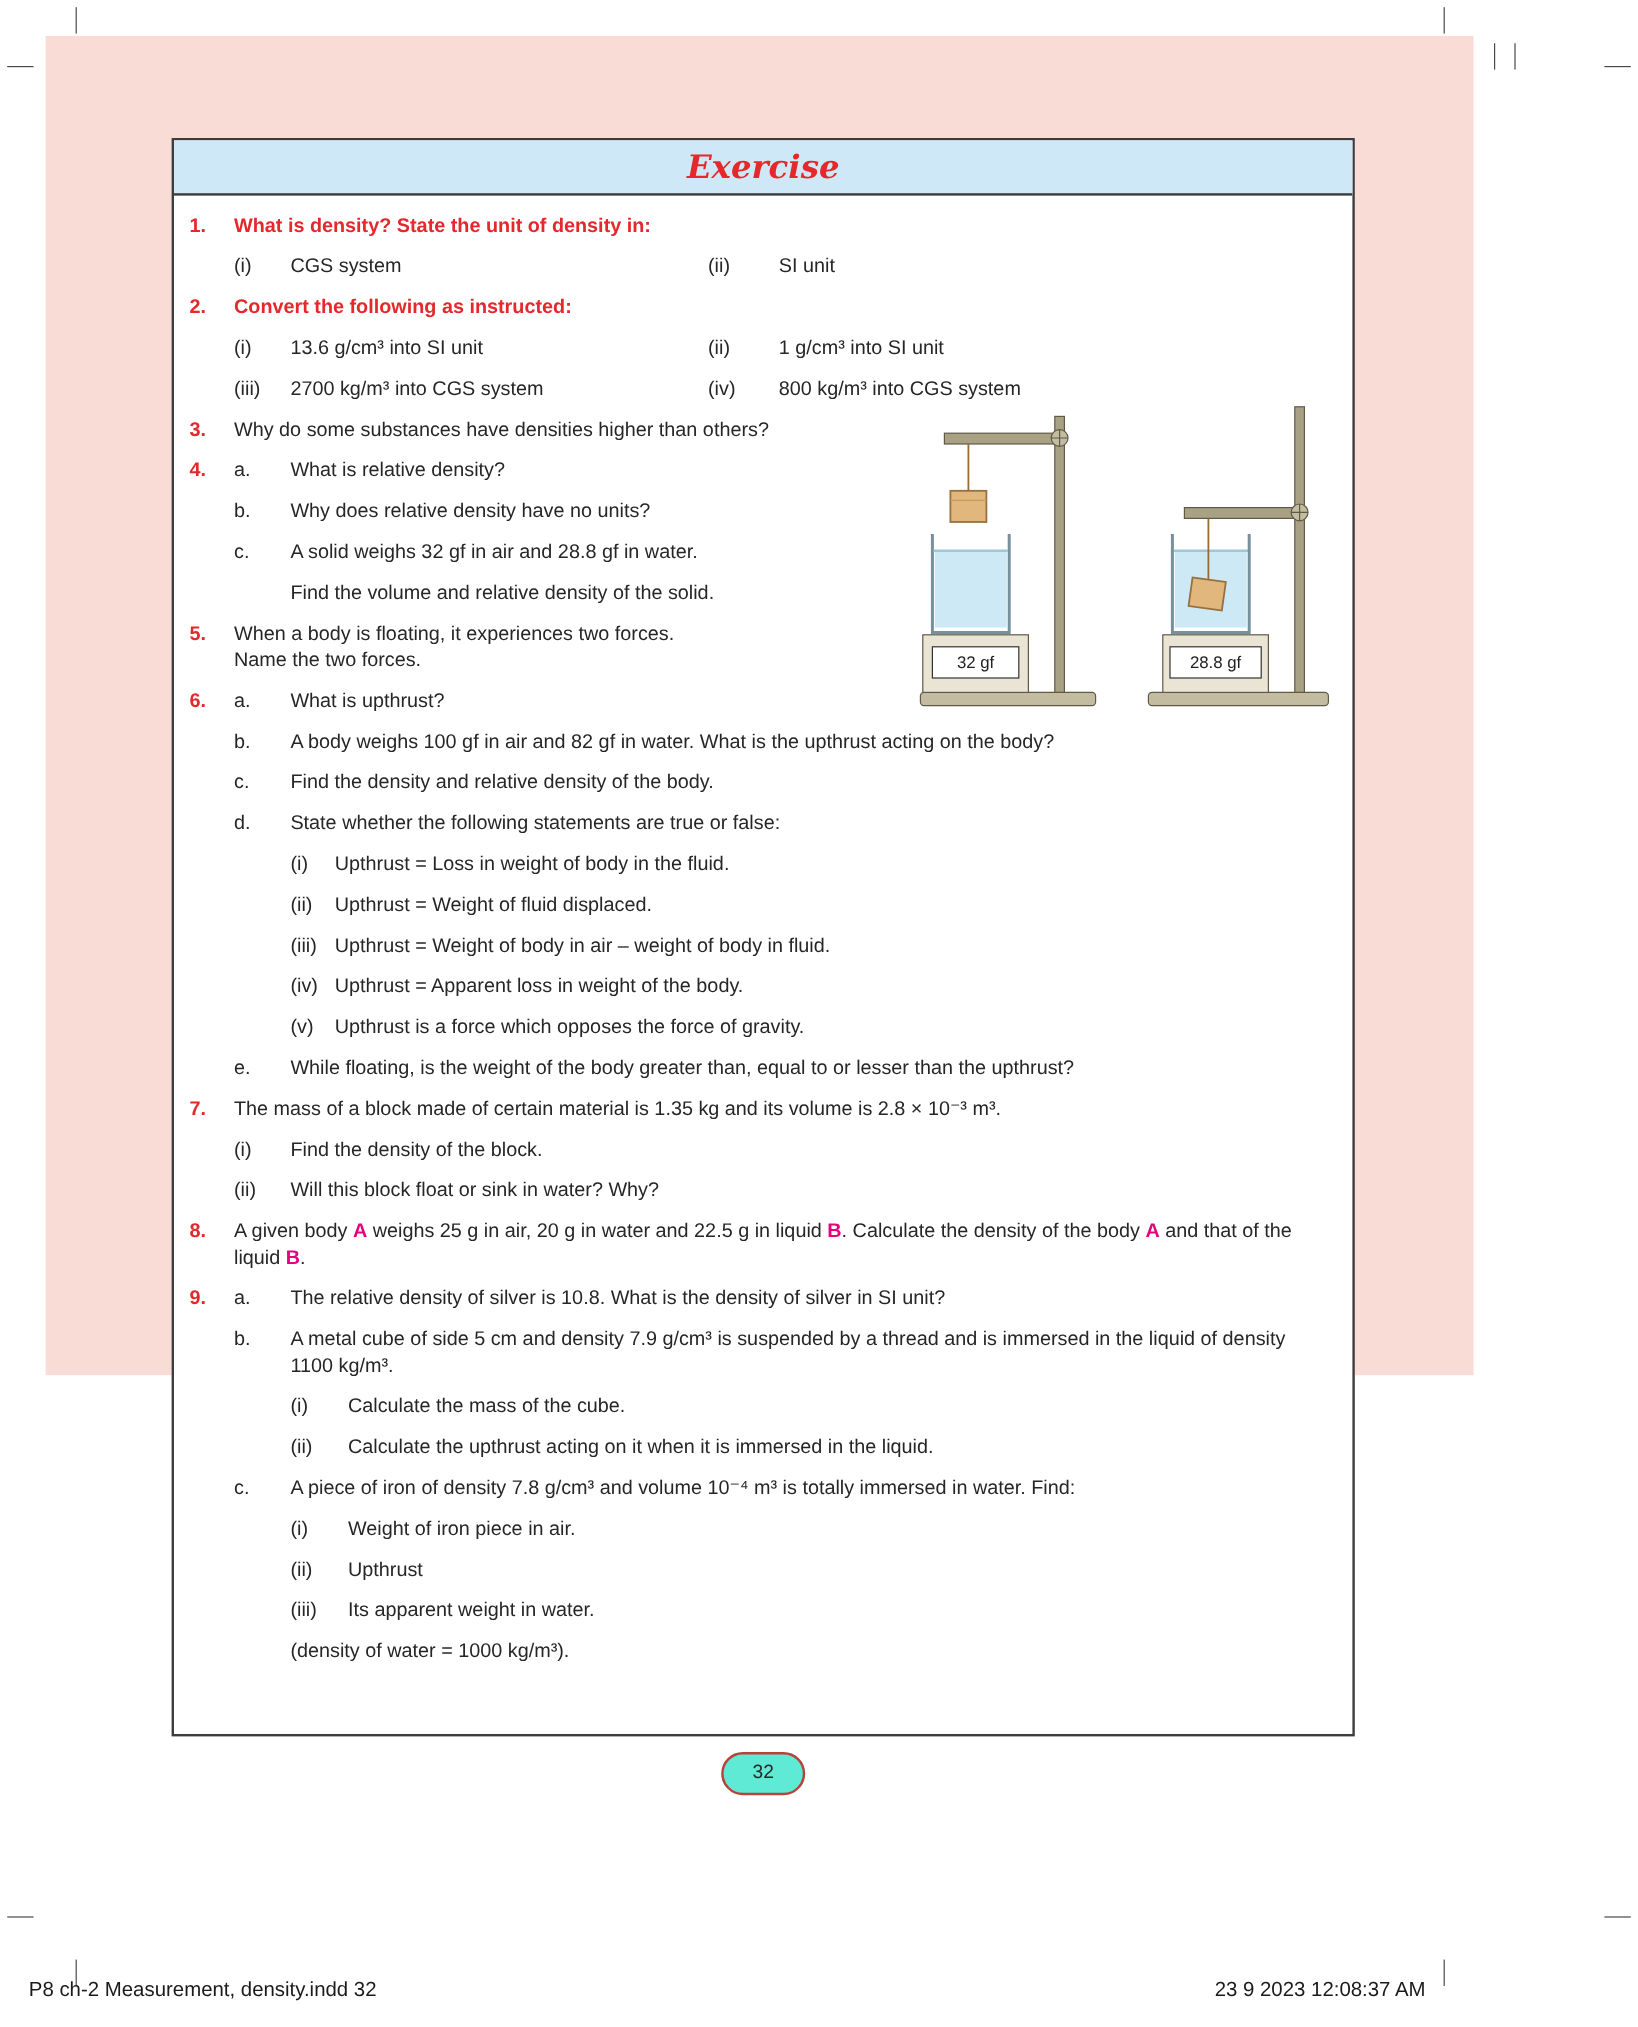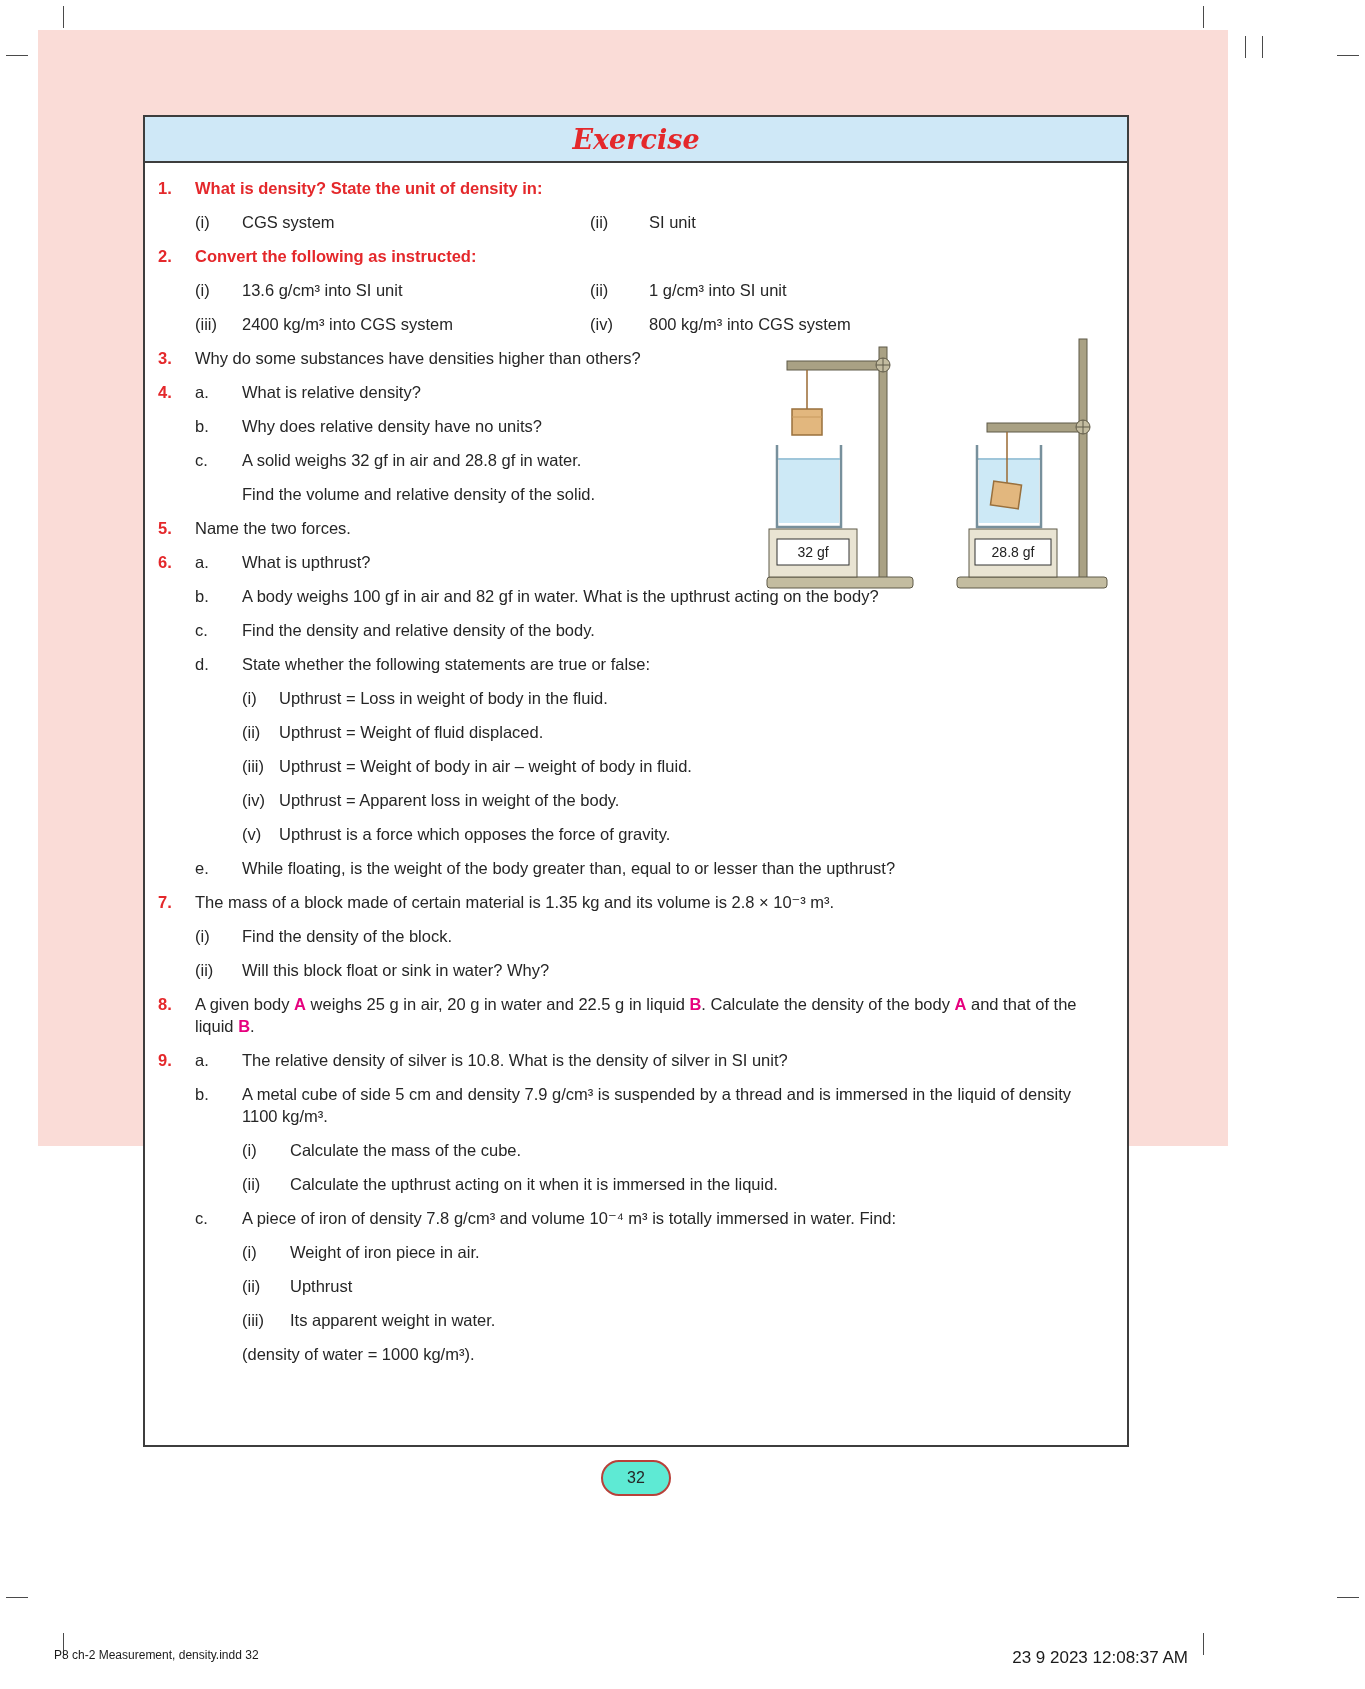--- a/index.html
+++ b/index.html
@@ -43,21 +43,21 @@
   .mag { color:#e6007e; font-weight:700; }
 
   .fig { position:absolute; top:172px; right:6px; width:360px; height:265px; }
 
   .page-oval {
     position:absolute; left:563px; top:1430px; width:70px; height:36px;
     background:#5eead4; border:2px solid #b8413a; border-radius:18px;
     display:flex; align-items:center; justify-content:center;
     font-size:16px; color:#262626;
   }
-  .footer-left  { position:absolute; left:54px;  top:1648px; font-size:12px; color:#1a1a1a; }
+  .footer-left  { position:absolute; left:24px;  top:1648px; font-size:17px; color:#1a1a1a; }
   .footer-right { position:absolute; right:177px; top:1648px; font-size:17px; color:#1a1a1a; }
 </style>
 </head>
 <body>
 
 <div class="crop v" style="left:63px;top:6px"></div>
 <div class="crop h" style="left:6px;top:55px"></div>
 <div class="crop v" style="left:1203px;top:6px"></div>
 <div class="crop h" style="left:1337px;top:55px"></div>
 <div class="crop v" style="left:1245px;top:36px"></div>
@@ -96,21 +96,21 @@
       <div class="row">
         <div class="cn"></div>
         <div class="cl">(i)</div>
         <div class="tw1">13.6 g/cm³ into SI unit</div>
         <div class="cl2">(ii)</div>
         <div class="ct">1 g/cm³ into SI unit</div>
       </div>
       <div class="row">
         <div class="cn"></div>
         <div class="cl">(iii)</div>
-        <div class="tw1">2400 kg/m³ into CGS system</div>
+        <div class="tw1">2700 kg/m³ into CGS system</div>
         <div class="cl2">(iv)</div>
         <div class="ct">800 kg/m³ into CGS system</div>
       </div>
 
       <div class="row">
         <div class="cn">3.</div>
         <div class="ct">Why do some substances have densities higher than others?</div>
       </div>
 
       <div class="row">
@@ -130,20 +130,21 @@
       </div>
       <div class="row">
         <div class="cn"></div>
         <div class="cl"></div>
         <div class="ct">Find the volume and relative density of the solid.</div>
       </div>
 
       <div class="row">
         <div class="cn">5.</div>
         <div class="ct">
+          <div>When a body is floating, it experiences two forces.</div>
           <div>Name the two forces.</div>
         </div>
       </div>
 
       <div class="row">
         <div class="cn">6.</div>
         <div class="cl">a.</div>
         <div class="ct">What is upthrust?</div>
       </div>
       <div class="row">

